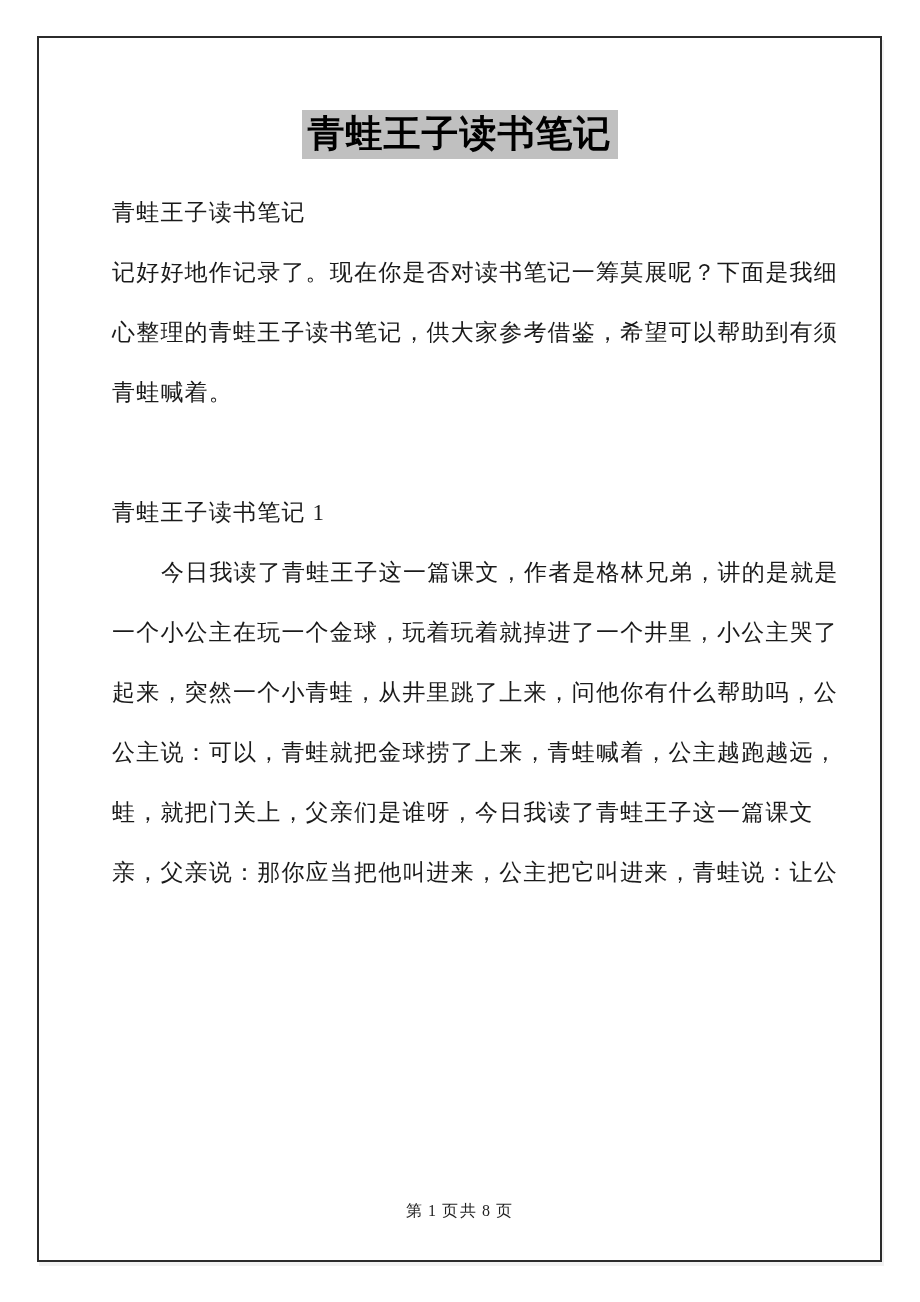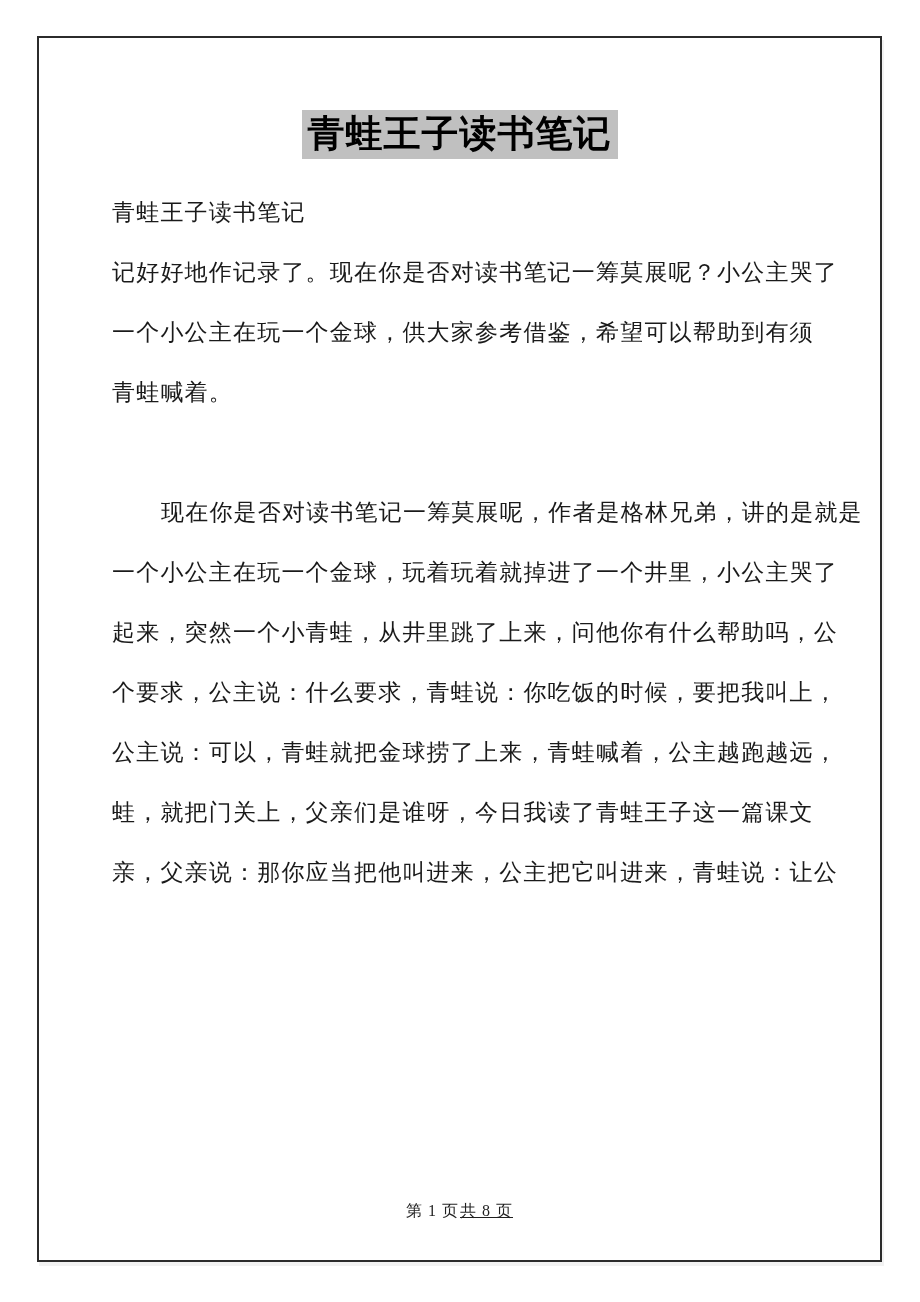--- a/index.html
+++ b/index.html
@@ -67,43 +67,42 @@
     right: 0;
     top: 1163px;
     text-align: center;
     font-size: 16px;
     line-height: 20px;
     letter-spacing: 1px;
     color: #1f1f1f;
   }
   .page-footer .total {
     margin-left: 1px;
-    text-decoration: underline;
   }
 </style>
 </head>
 <body>
 
 <div class="page-frame" style="border-color: rgb(43, 43, 43);">
 
   <div class="title-row">
     <span class="title-highlight" style="background: rgb(192, 192, 192); color: rgb(0, 0, 0);">青蛙王子读书笔记</span>
   </div>
 
   <div class="doc-body" id="doc-body">
 
   <div class="text-line">青蛙王子读书笔记</div>
-      <div class="text-line">记好好地作记录了。现在你是否对读书笔记一筹莫展呢？小公主哭了</div>
-      <div class="text-line">一个小公主在玩一个金球，供大家参考借鉴，希望可以帮助到有须</div>
+      <div class="text-line">记好好地作记录了。现在你是否对读书笔记一筹莫展呢？下面是我细</div>
+      <div class="text-line">心整理的青蛙王子读书笔记，供大家参考借鉴，希望可以帮助到有须</div>
       <div class="text-line">青蛙喊着。</div>
       <div class="text-line"></div>
-      <div class="text-line indent">现在你是否对读书笔记一筹莫展呢，作者是格林兄弟，讲的是就是</div>
+      <div class="text-line">青蛙王子读书笔记 1</div>
+      <div class="text-line indent">今日我读了青蛙王子这一篇课文，作者是格林兄弟，讲的是就是</div>
       <div class="text-line">一个小公主在玩一个金球，玩着玩着就掉进了一个井里，小公主哭了</div>
       <div class="text-line">起来，突然一个小青蛙，从井里跳了上来，问他你有什么帮助吗，公</div>
-      <div class="text-line">个要求，公主说：什么要求，青蛙说：你吃饭的时候，要把我叫上，</div>
       <div class="text-line">公主说：可以，青蛙就把金球捞了上来，青蛙喊着，公主越跑越远，</div>
       <div class="text-line">蛙，就把门关上，父亲们是谁呀，今日我读了青蛙王子这一篇课文</div>
       <div class="text-line">亲，父亲说：那你应当把他叫进来，公主把它叫进来，青蛙说：让公</div>
     </div>
 
   <div class="page-footer">
     <span class="current">第 1 页</span><span class="total">共 8 页</span>
   </div>
 
 </div>

